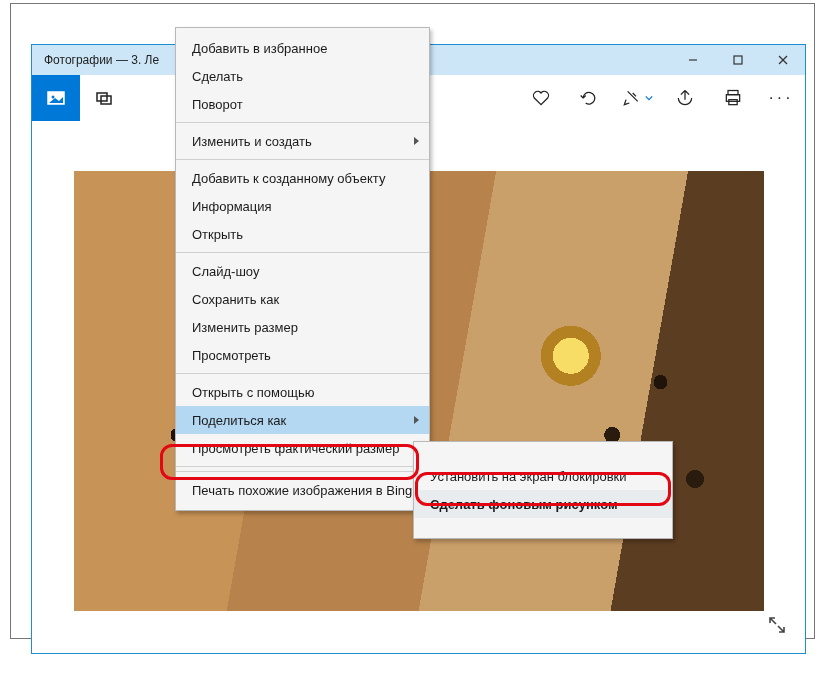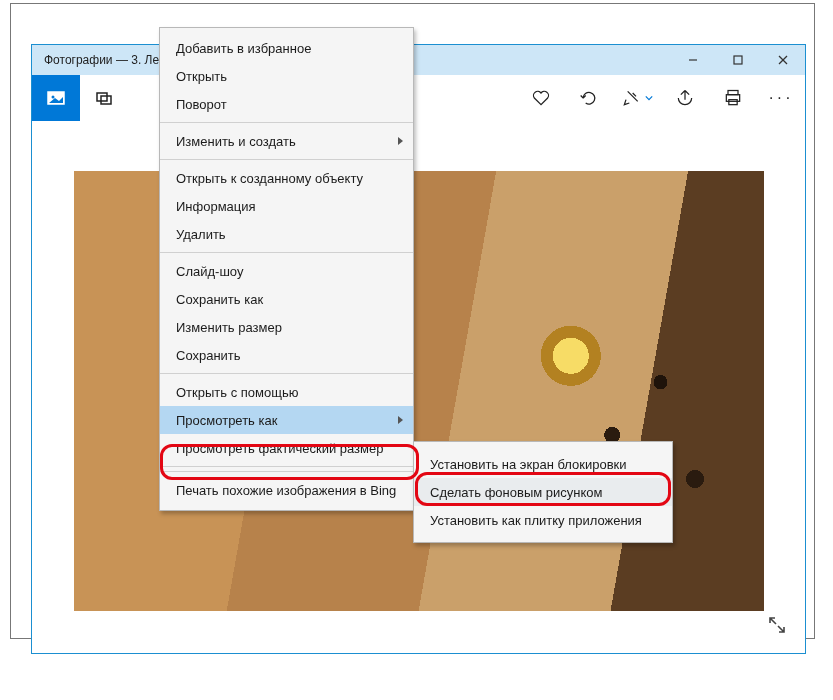--- a/index.html
+++ b/index.html
@@ -42,28 +42,28 @@
   .zoom { position: absolute; right: 18px; bottom: 14px; }
   .zoom svg { width: 20px; height: 20px; stroke: #444; stroke-width: 1.6; }
 
   
   .menu { position: absolute; background: #f5f5f5; border: 1px solid #b8b8b8; box-shadow: 2px 3px 4px rgba(0,0,0,.25); font-size: 13px; color: #1b1b1b; }
   .menu .item { height: 28px; display: flex; align-items: center; padding: 0 16px; white-space: nowrap; position: relative; }
   .menu .item.sub::after { content: ""; position: absolute; right: 10px; top: 50%; transform: translateY(-50%); border-left: 5px solid #555; border-top: 4px solid transparent; border-bottom: 4px solid transparent; }
   .menu .item.hl { background: #b4d7f2; }
   .menu hr { border: none; border-top: 1px solid #d0d0d0; margin: 4px 0; }
 
-  .menu.main { left: 148px; top: 23px; width: 255px; padding: 6px 0; }
-  .menu.subm { left: 402px; top: 437px; width: 260px; padding: 8px 0; }
+  .menu.main { left: 164px; top: 23px; width: 255px; padding: 6px 0; }
+  .menu.subm { left: 402px; top: 437px; width: 260px; padding: 20px 0; }
 
   .ring { position: absolute; border: 3px solid #e30613; border-radius: 12px; pointer-events: none; }
   .ring.r1 { left: 149px; top: 440px; width: 259px; height: 36px; }
   .ring.r2 { left: 404px; top: 468px; width: 256px; height: 34px; }
 
-  .menu .item.hl2 { background: #e9ecee; }
+  .menu .item.hl2 { background: #e9ecee; font-weight: bold; }
 </style>
 </head>
 <body>
 
 <div class="stage">
 
   <div class="window">
 
     <div class="titlebar">
       <span>Фотографии — 3. Ле</span>
@@ -151,77 +151,74 @@
       </div>
     </div>
 
   </div>
 
   <div class="menu main">
     <div class="item">
         <span>Добавить в избранное</span>
       </div>
     <div class="item">
-        <span>Открыть</span>
+        <span>Сделать</span>
       </div>
     <div class="item">
         <span>Поворот</span>
       </div>
     <hr>
     <div class="item sub">
         <span>Изменить и создать</span>
       </div>
     <hr>
     <div class="item">
-        <span>Открыть к созданному объекту</span>
+        <span>Добавить к созданному объекту</span>
       </div>
     <div class="item">
         <span>Информация</span>
       </div>
     <div class="item">
-        <span>Удалить</span>
+        <span>Открыть</span>
       </div>
     <hr>
     <div class="item">
         <span>Слайд-шоу</span>
       </div>
     <div class="item">
         <span>Сохранить как</span>
       </div>
     <div class="item">
         <span>Изменить размер</span>
       </div>
     <div class="item">
-        <span>Сохранить</span>
+        <span>Просмотреть</span>
       </div>
     <hr>
     <div class="item">
         <span>Открыть с помощью</span>
       </div>
     <div class="item sub hl">
-        <span>Просмотреть как</span>
+        <span>Поделиться как</span>
       </div>
     <div class="item">
         <span>Просмотреть фактический размер</span>
       </div>
     <hr>
     <hr>
     <div class="item">
         <span>Печать похожие изображения в Bing</span>
       </div>
   </div>
 
   <div class="menu subm">
     <div class="item">
         <span>Установить на экран блокировки</span>
       </div>
     <div class="item hl2">
         <span>Сделать фоновым рисунком</span>
       </div>
-    <div class="item">
-        <span>Установить как плитку приложения</span>
-      </div>
   </div>
 
   <div class="ring r1"></div>
   <div class="ring r2"></div>
 
 </div>
 
 </body></html>

